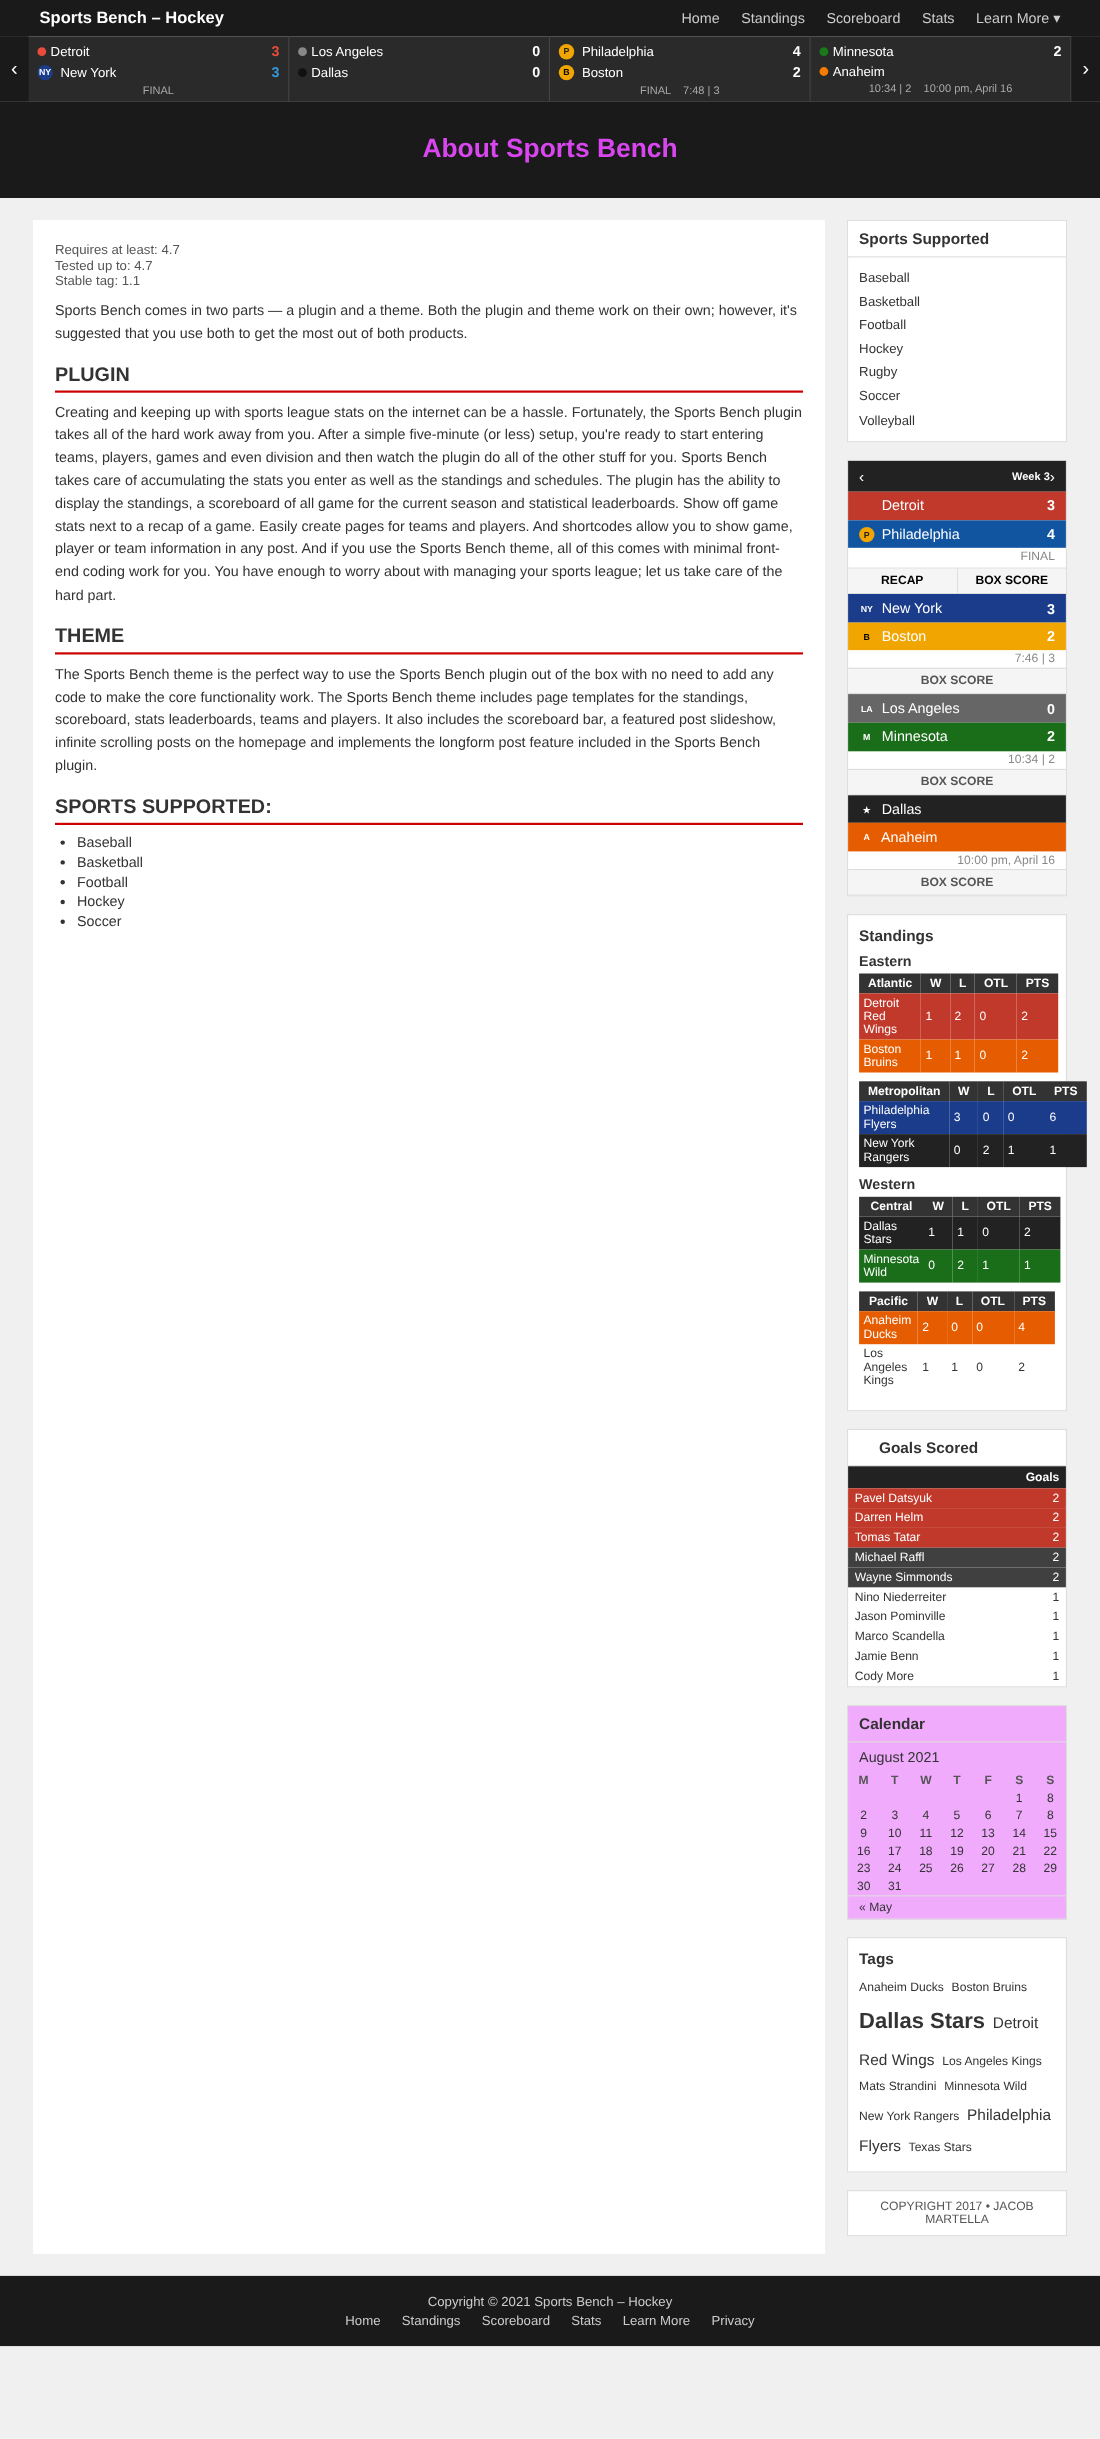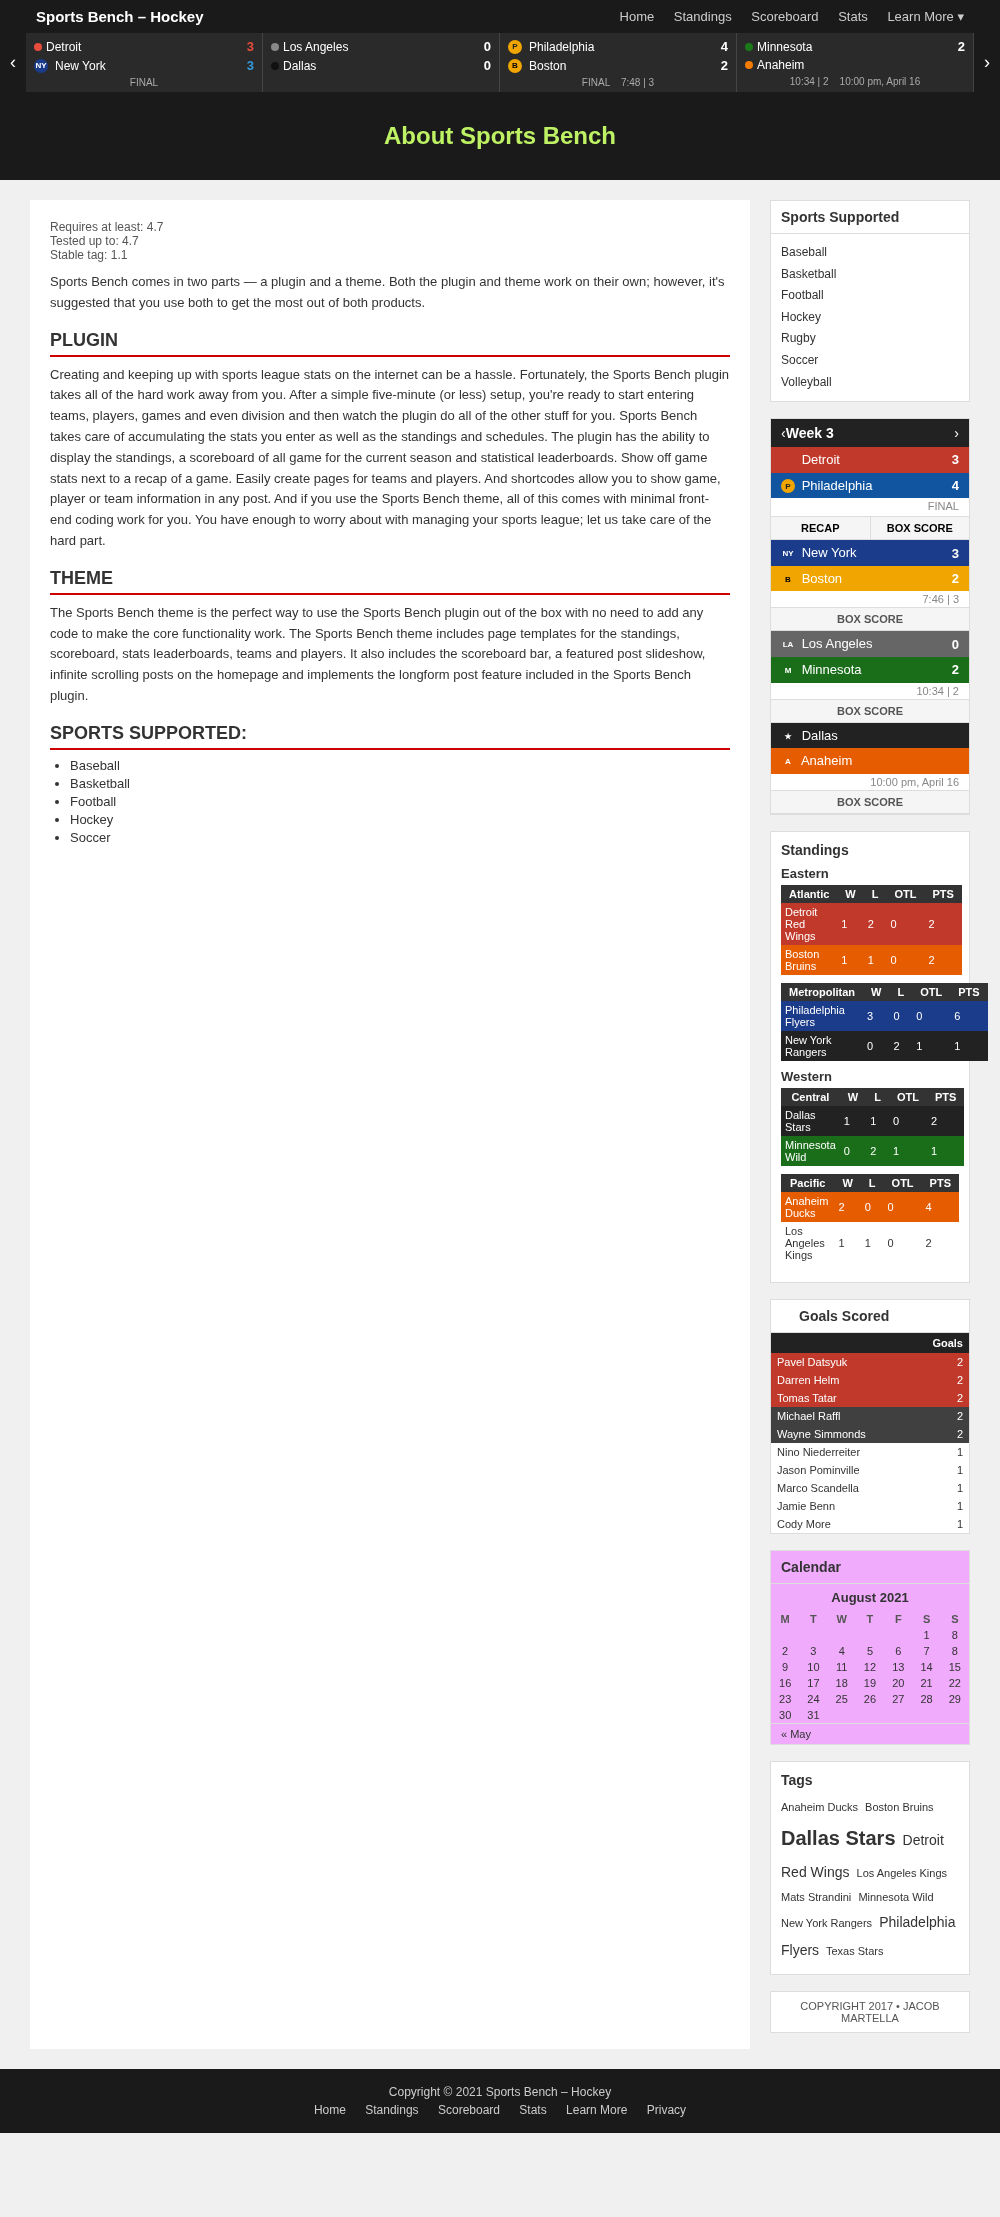--- a/index.html
+++ b/index.html
@@ -21,21 +21,21 @@
     .sb-score.red { color: #e74c3c; }
     .sb-score.blue { color: #3498db; }
     .sb-game-info { font-size: 10px; color: #aaa; text-align: center; margin-top: 2px; }
     .team-dot { width: 8px; height: 8px; border-radius: 50%; display: inline-block; }
     .dot-red { background: #e74c3c; }
     .dot-green { background: #1a7a1a; }
     .dot-black { background: #111; }
     .dot-orange { background: #f57c00; }
 
     
-    .hero { background: #1a1a1a; color: #bef264; text-align: center; padding: 30px 24px; }
+    .hero { background: #1a1a1a; color: #d946ef; text-align: center; padding: 30px 24px; }
     .hero h1 { font-size: 24px; font-weight: bold; }
 
     
     .main-layout { display: flex; max-width: 960px; margin: 20px auto; gap: 20px; padding: 0 10px; }
     .content { flex: 1; background: #fff; padding: 20px; }
     .sidebar { width: 200px; flex-shrink: 0; }
 
     
     .content h2 { font-size: 18px; font-weight: bold; margin: 16px 0 8px; text-transform: uppercase; border-bottom: 2px solid #c00; padding-bottom: 4px; }
     .content p { font-size: 13px; line-height: 1.6; margin-bottom: 12px; }
@@ -44,21 +44,21 @@
     .sports-list li { font-size: 13px; margin-bottom: 3px; }
 
     
     .sidebar-box { background: #fff; border: 1px solid #ddd; margin-bottom: 16px; }
     .sidebar-box-title { background: #fff; border-bottom: 1px solid #ddd; padding: 8px 10px; font-weight: bold; font-size: 14px; }
     .sidebar-box-content { padding: 8px 10px; font-size: 12px; line-height: 1.8; }
 
     
     .sc-widget { background: #fff; border: 1px solid #ddd; margin-bottom: 16px; }
     .sc-widget-header { background: #222; color: #fff; display: flex; align-items: center; justify-content: space-between; padding: 6px 10px; }
-    .sc-widget-header .week { font-size: 14px; font-weight: bold; text-align: left; flex: 1; }
+    .sc-widget-header .week { font-size: 10px; font-weight: bold; text-align: right; flex: 1; }
     .sc-week-arrow { background: none; border: none; color: #fff; cursor: pointer; font-size: 14px; }
 
     .sc-game-block { border-bottom: 1px solid #ddd; padding: 0; }
     .sc-team-row { display: flex; align-items: center; justify-content: space-between; padding: 5px 10px; font-size: 13px; }
     .sc-team-row.red-bg { background: #c0392b; color: #fff; }
     .sc-team-row.blue-bg { background: #1a3c8a; color: #fff; gap: 40px; }
     .sc-team-row.blue-bg2 { background: #1155a0; color: #fff; }
     .sc-team-row.yellow-bg { background: #f0a500; color: #fff; }
     .sc-team-row.gray-bg { background: #666; color: #fff; }
     .sc-team-row.green-bg { background: #1a6e1a; color: #fff; }
@@ -92,21 +92,21 @@
     .goals-table th { background: #222; color: #fff; padding: 4px 6px; text-align: left; }
     .goals-table th:last-child { text-align: right; }
     .goals-table td { padding: 3px 6px; }
     .goals-table td:last-child { text-align: right; }
     .goals-table tr.red-row td { background: #c0392b; color: #fff; }
     .goals-table tr.blue-row td { background: #404040; color: #fff; margin-top: 46px; }
 
     
     .cal-box { background: #f0abfc; border: 1px solid #ddd; margin-bottom: 16px; }
     .cal-title { font-weight: bold; font-size: 14px; padding: 8px 10px; border-bottom: 1px solid #ddd; }
-    .cal-month { font-size: 13px; font-weight: bold; padding: 6px 10px; text-align: center; }
+    .cal-month { font-size: 13px; font-weight: normal; padding: 6px 10px; }
     .cal-table { width: 100%; border-collapse: collapse; font-size: 11px; text-align: center; padding: 0 6px 6px; }
     .cal-table th { padding: 2px; font-weight: bold; color: #555; }
     .cal-table td { padding: 2px; }
     .cal-nav { display: flex; justify-content: space-between; padding: 4px 10px; font-size: 11px; border-top: 1px solid #ddd; }
     .cal-nav a { color: #333; text-decoration: none; }
 
     
     .tags-box { background: #fff; border: 1px solid #ddd; margin-bottom: 16px; padding: 10px; }
     .tags-title { font-weight: bold; font-size: 14px; margin-bottom: 8px; }
     .tags-content { font-size: 11px; line-height: 2; }

